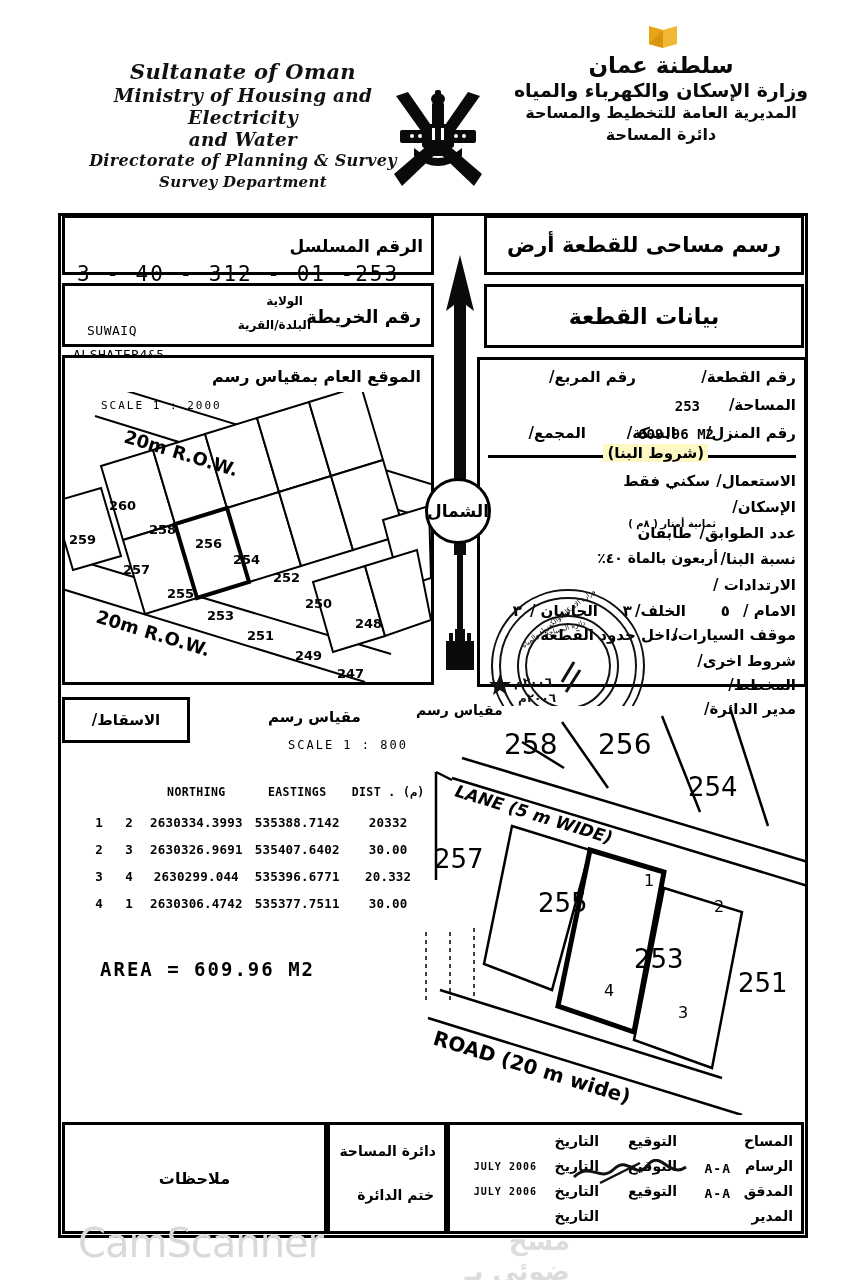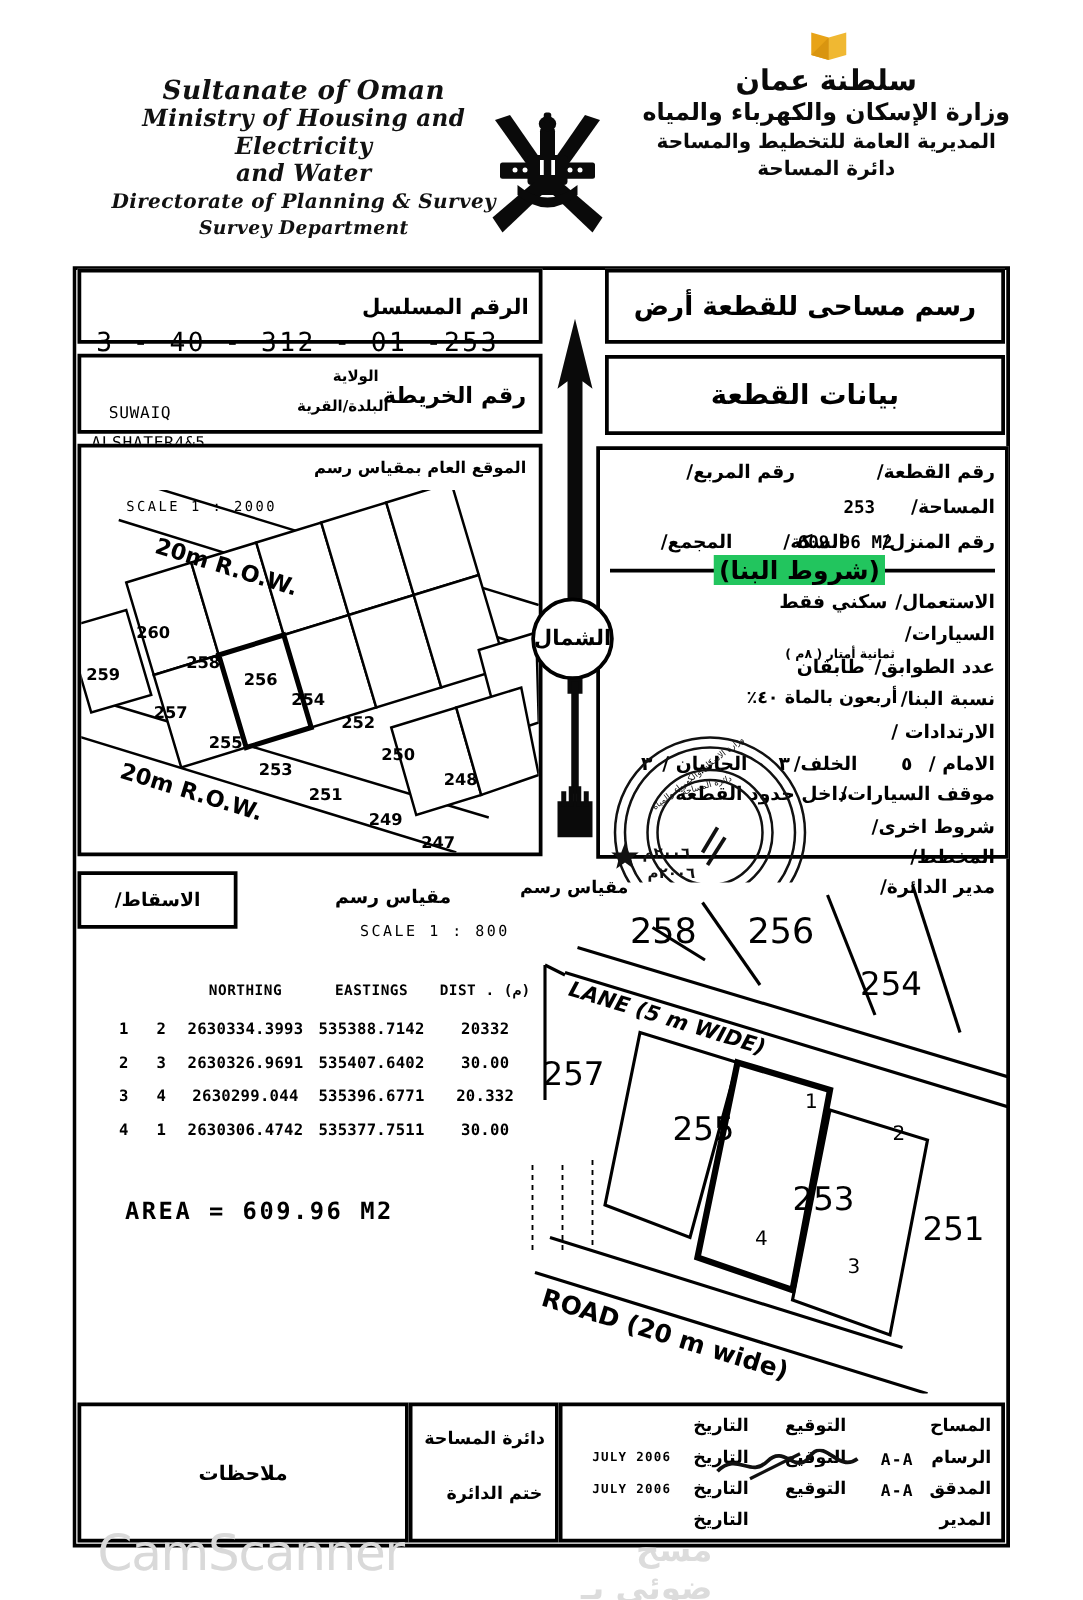--- a/index.html
+++ b/index.html
@@ -46,21 +46,21 @@
   #serial-num{left:12px;top:16px;font-size:21px;letter-spacing:2px;}
 
   #map-box{left:62px;top:283px;width:372px;height:64px;}
   #map-ar{right:10px;top:20px;font-size:18px;}
   #wilayat-lbl{right:128px;top:8px;font-size:12px;}
   #wilayat-val{left:22px;top:9px;font-size:13px;letter-spacing:.5px;}
   #village-lbl{right:120px;top:32px;font-size:12px;}
   #village-val{left:8px;top:33px;font-size:13px;letter-spacing:.5px;}
 
   #loc-box{left:62px;top:355px;width:372px;height:330px;}
-  #loc-title{right:10px;top:9px;font-size:13px;margin-left:27px;}
+  #loc-title{right:10px;top:9px;font-size:16px;margin-left:27px;}
   #loc-scale{left:36px;top:13px;font-size:11px;letter-spacing:2px;}
 
   #proj-box{left:62px;top:697px;width:128px;height:46px;}
   #proj-lbl{font-size:15px;}
   #scale800-ar{left:268px;top:708px;font-size:15px;}
   #scale800-en{left:288px;top:710px;font-size:12px;letter-spacing:2px;}
 
   
   #coord-wrap{left:62px;top:745px;width:372px;height:370px;}
   table.coords{position:absolute;left:22px;top:40px;border-collapse:collapse;}
@@ -305,26 +305,26 @@
     <span class="abs mono" style="right:104px;top:10px;font-size:14px;font-weight:bold;">253</span>
     <span class="abs ar" style="right:168px;top:8px;font-size:15px;">رقم المربع/</span>
 
     <span class="dline ar" style="top:36px;">المساحة/</span>
     <span class="abs mono" style="right:90px;top:38px;font-size:14px;font-weight:bold;">609.96  M2</span>
 
     <span class="dline ar" style="top:64px;">رقم المنزل/</span>
     <span class="abs ar" style="right:128px;top:64px;font-size:15px;">السكة/</span>
     <span class="abs ar" style="right:218px;top:64px;font-size:15px;">المجمع/</span>
 
-    <span class="abs ar" style="right:96px;top:84px;font-size:20px;background:#22c55e;padding:0 4px;">(شروط البنا)</span>
+    <span class="abs ar" style="right:96px;top:84px;font-size:15px;background:#fef9c3;padding:0 4px;">(شروط البنا)</span>
 
     <span class="dline ar" style="top:112px;">الاستعمال/</span>
     <span class="abs ar" style="right:94px;top:112px;font-size:15px;">سكني فقط</span>
 
-    <span class="dline ar" style="top:138px;">السيارات/</span>
+    <span class="dline ar" style="top:138px;">الإسكان/</span>
     <span class="abs ar" style="right:88px;top:138px;font-size:10px;margin-top:20px;">ثمانية أمتار   ( ٨م )</span>
 
     <span class="dline ar" style="top:164px;">عدد الطوابق/</span>
     <span class="abs ar" style="right:112px;top:164px;font-size:15px;">طابقان</span>
 
     <span class="dline ar" style="top:190px;">نسبة البنا/</span>
     <span class="abs ar" style="right:86px;top:190px;font-size:14px;">أربعون بالماة  ٤٠٪</span>
 
     <span class="dline ar" style="top:216px;">الارتدادات /</span>
 

